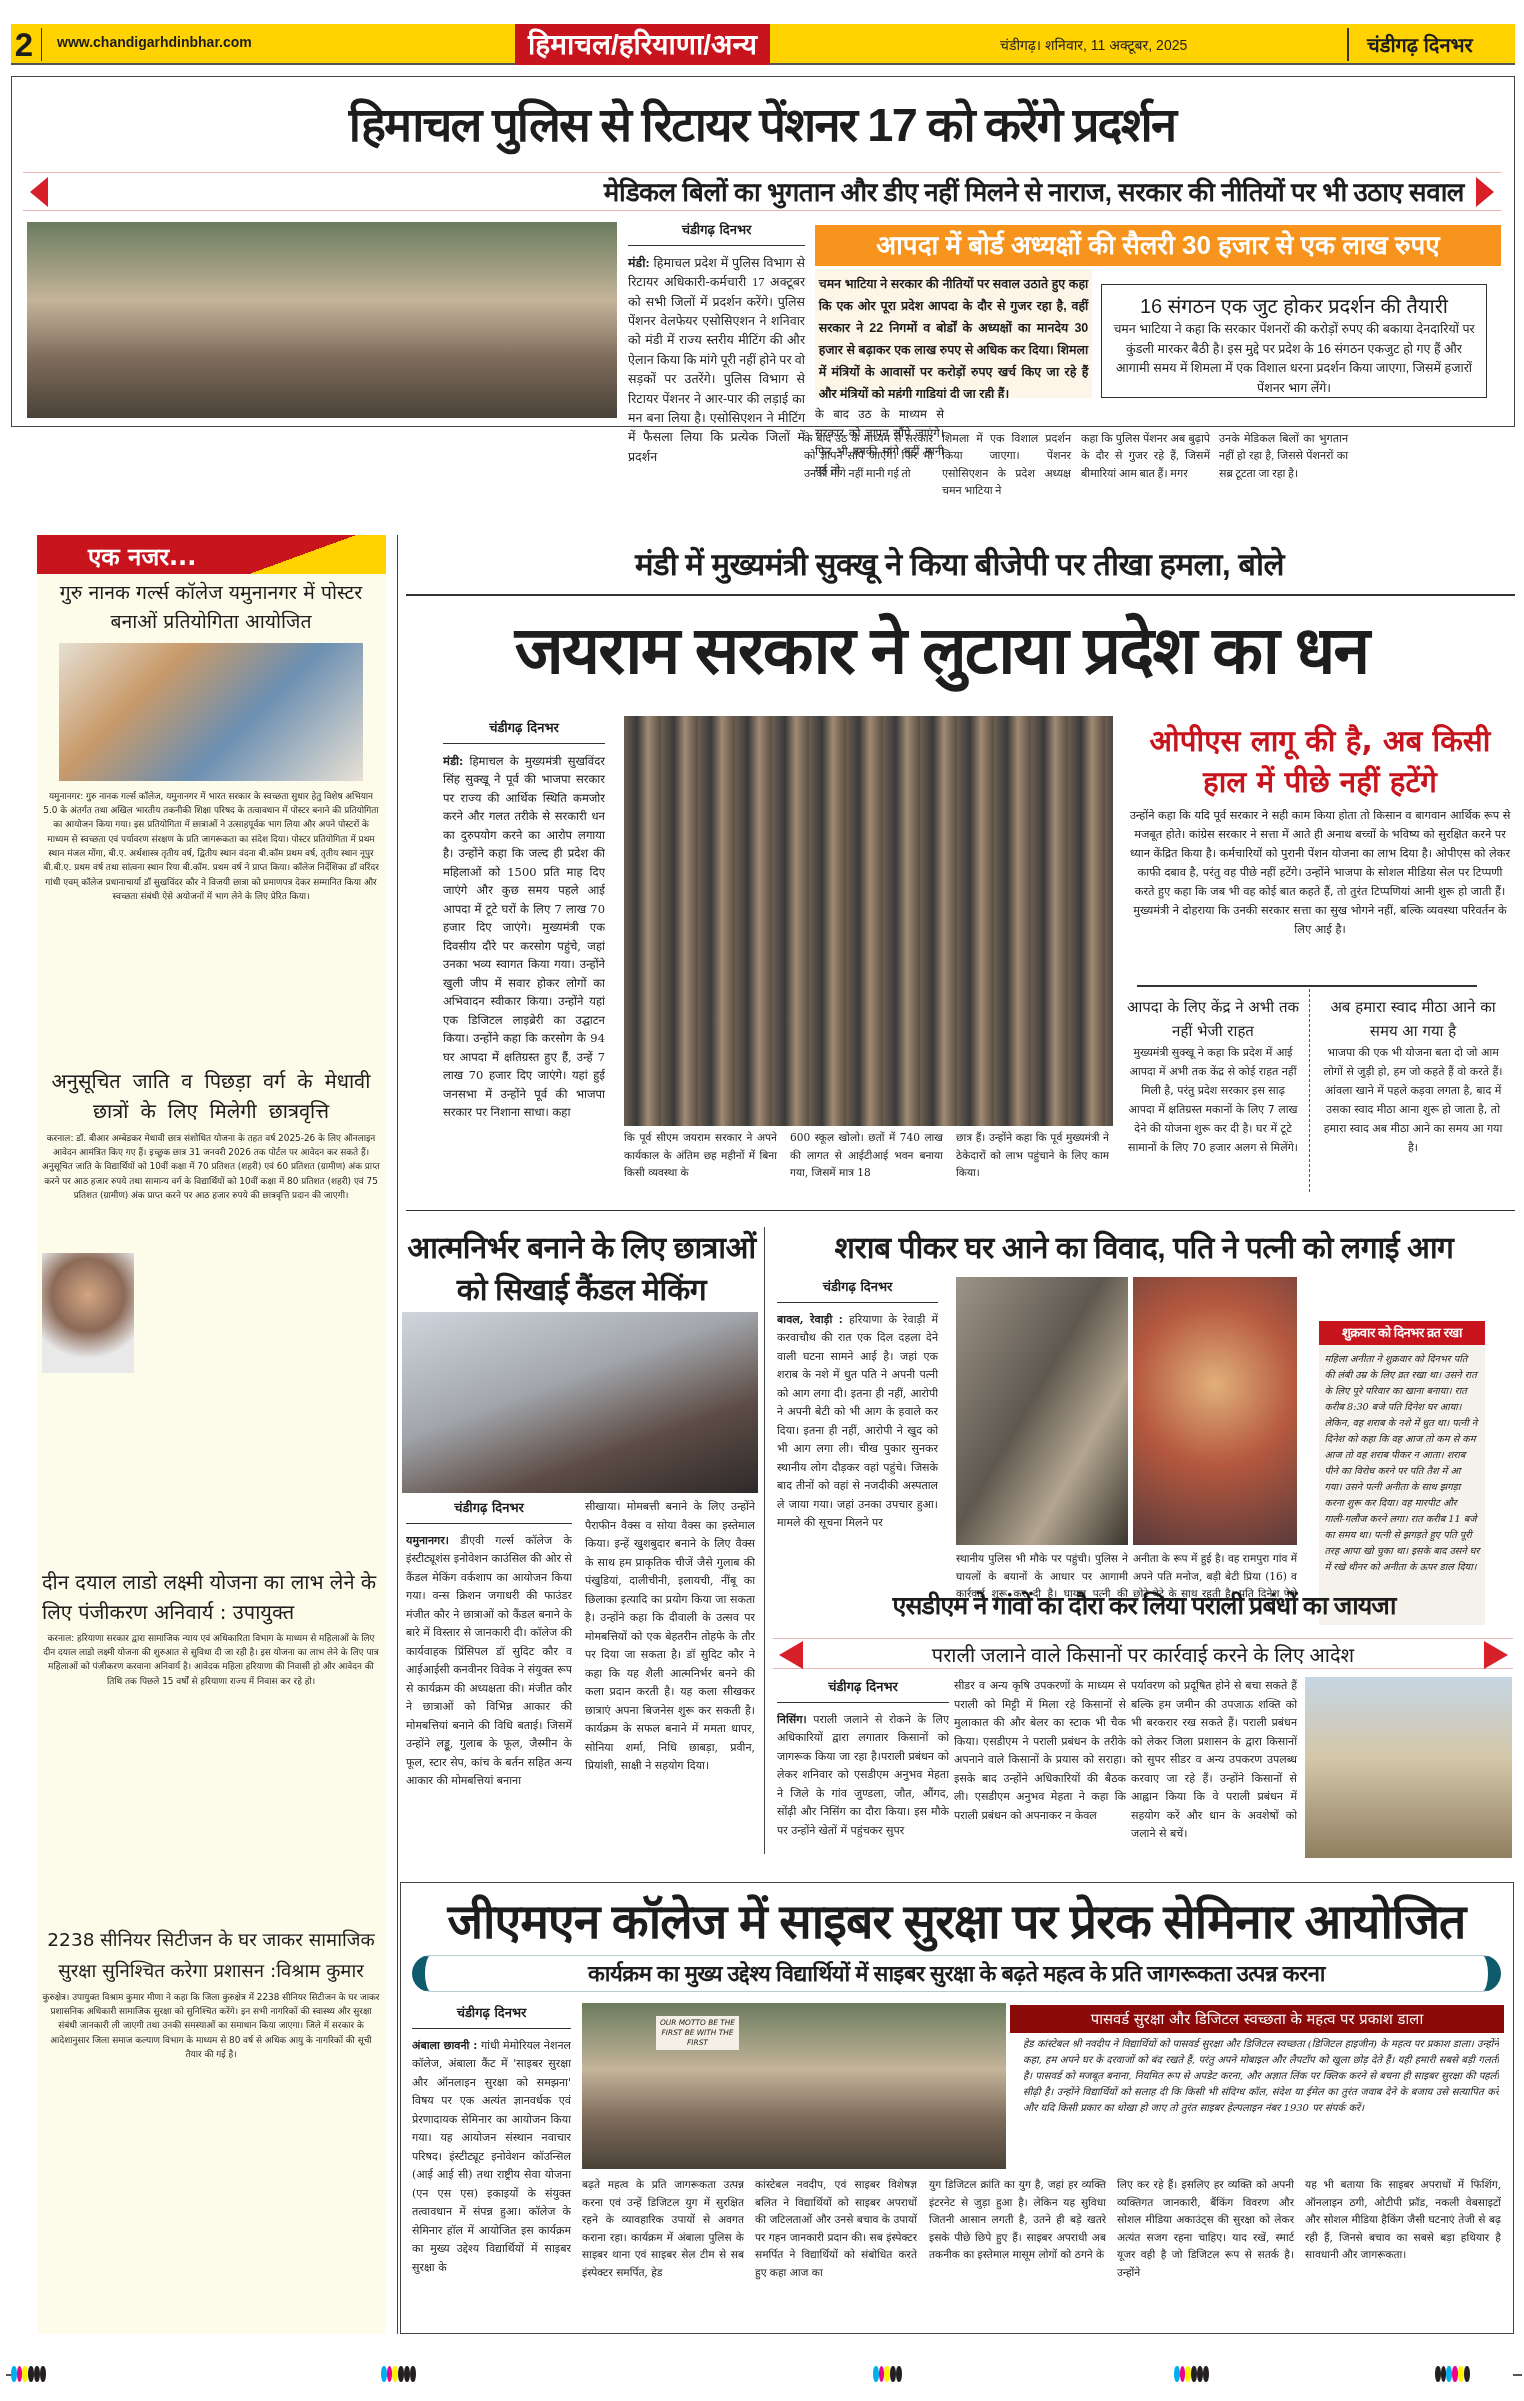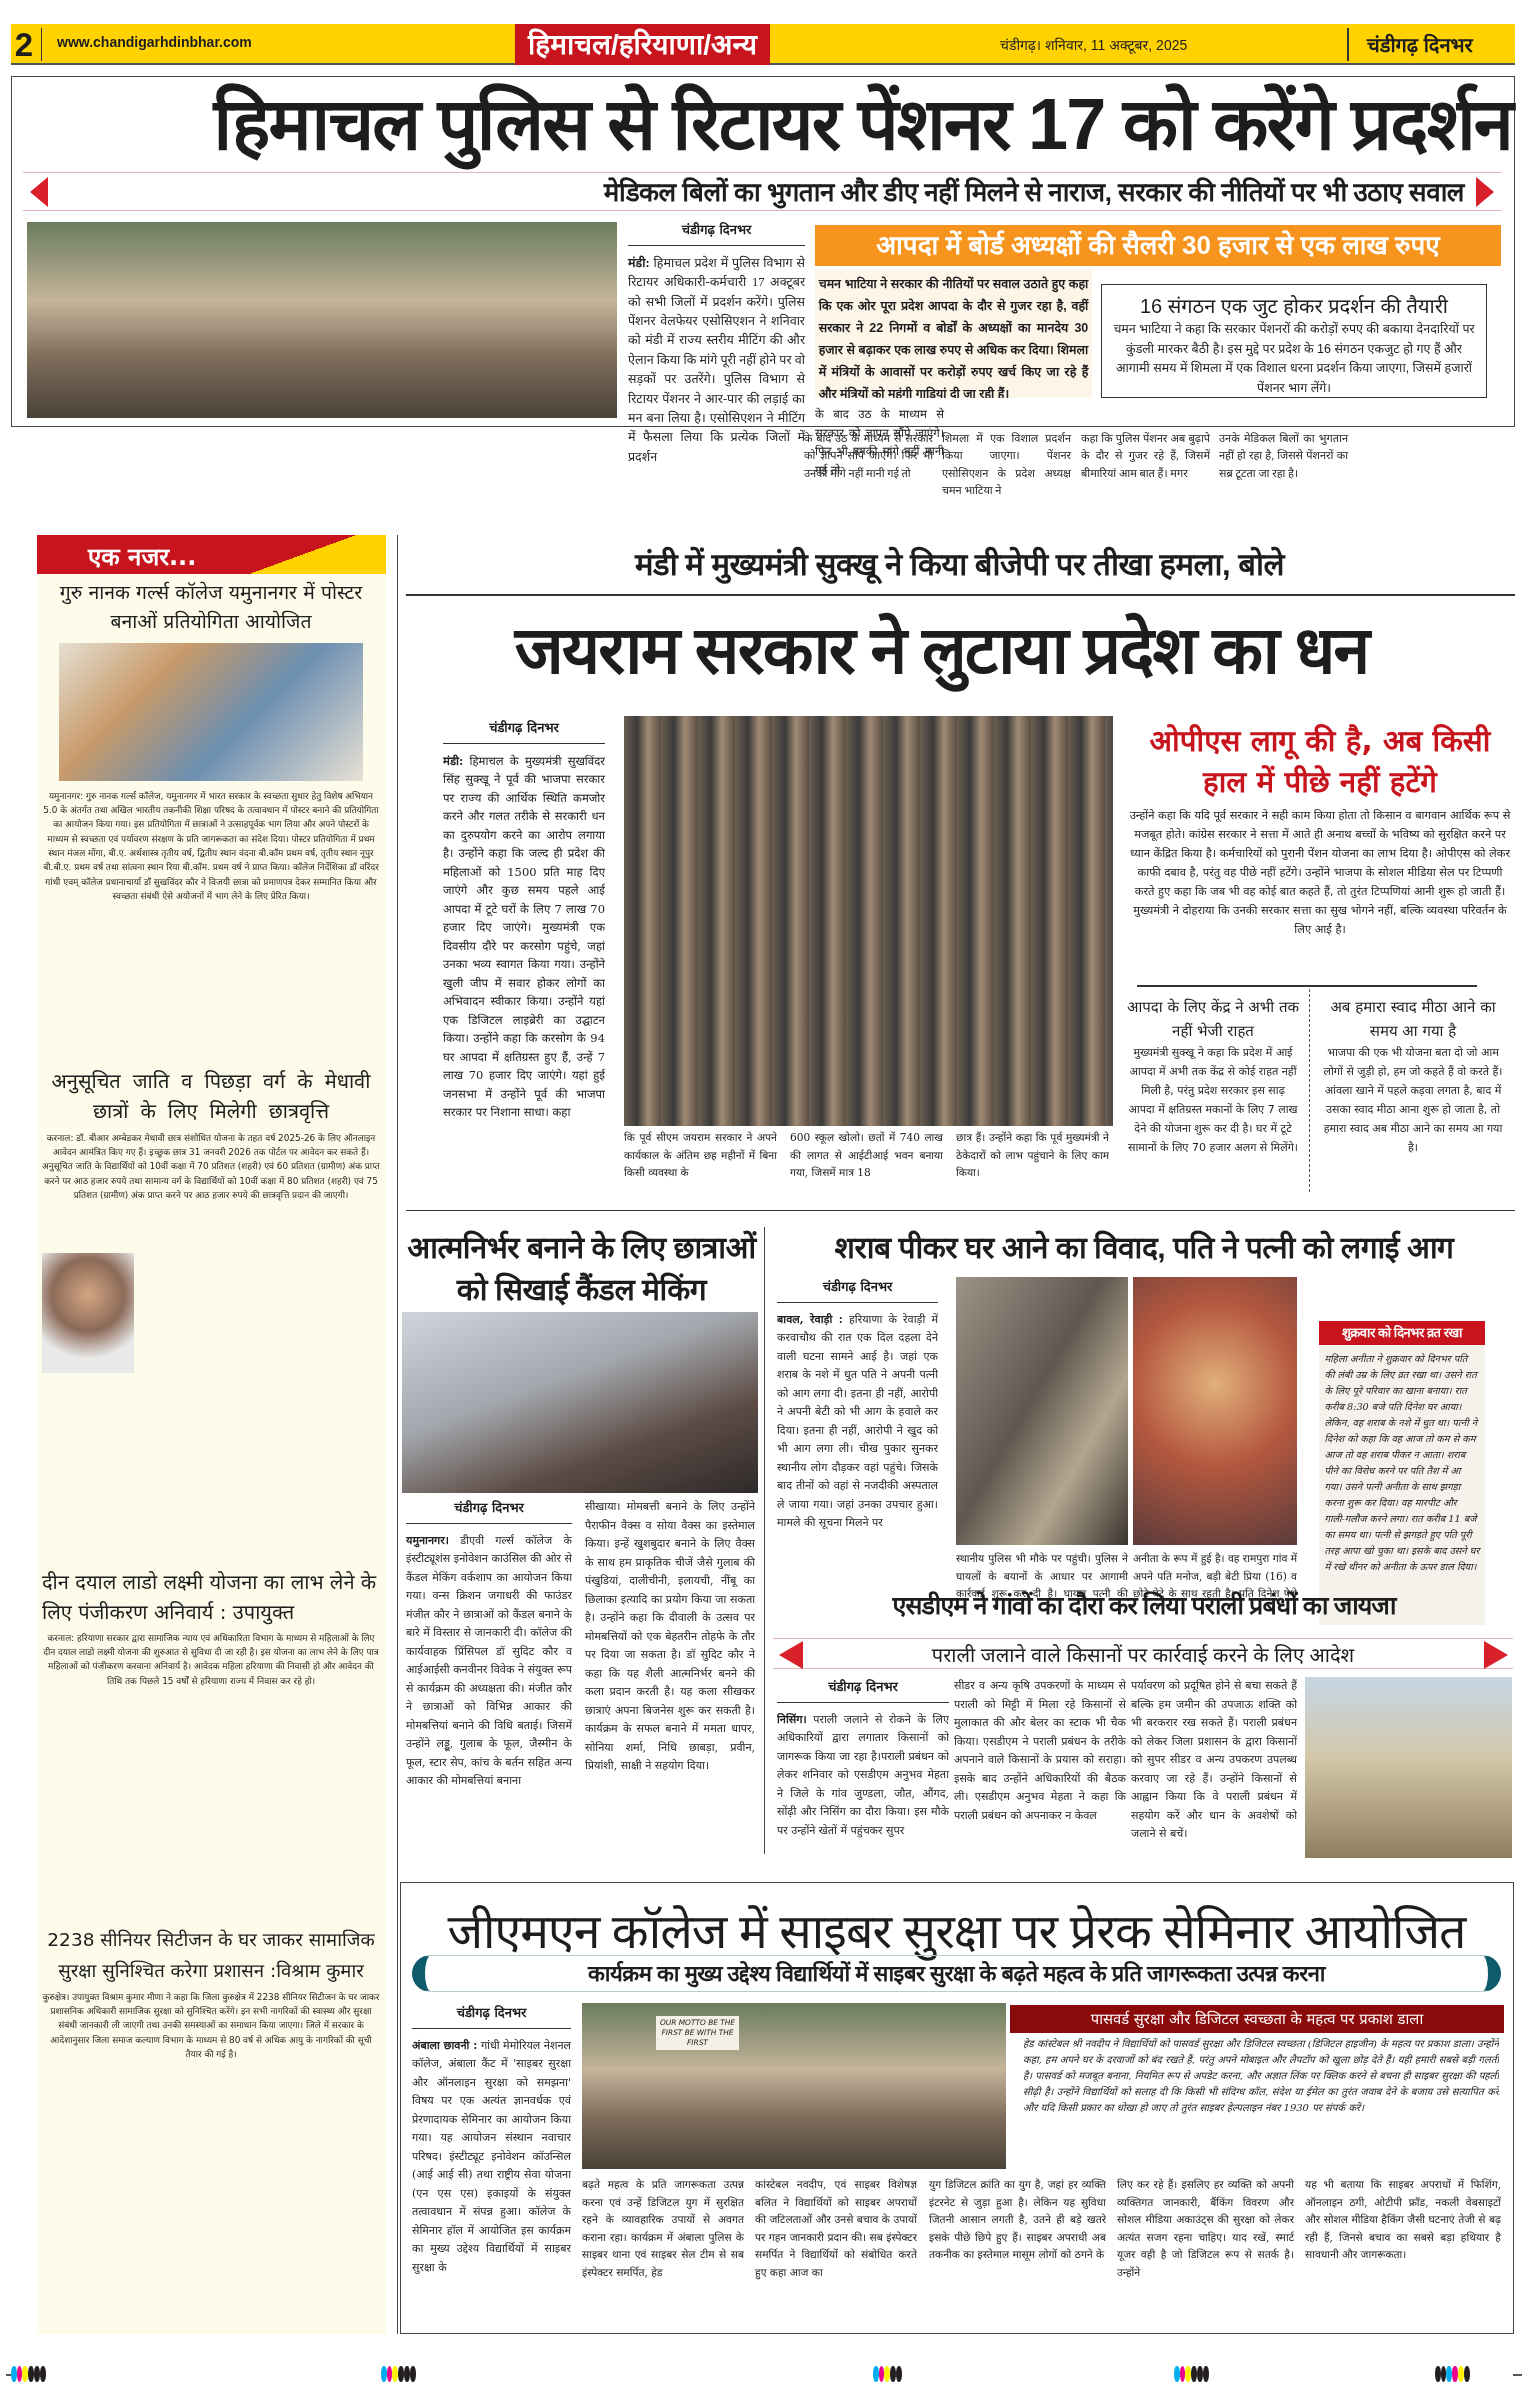--- a/index.html
+++ b/index.html
@@ -28,21 +28,21 @@
   <div class="abs cond" style="left:3.7px;top:1.8px;font-size:33px;line-height:37px;">2</div>
   <div class="abs" style="left:29.5px;top:3.7px;width:1.8px;height:33px;background:#333;"></div>
   <div class="abs cond" style="left:46px;top:10px;font-size:14px;letter-spacing:0;">www.chandigarhdinbhar.com</div>
   <div class="abs cond" style="left:504px;top:0;width:255px;height:41px;background:#c8151d;color:#fff;font-size:28px;line-height:41px;text-align:center;letter-spacing:0;">हिमाचल/हरियाणा/अन्य</div>
   <div class="abs" style="left:989px;top:11px;font-size:14px;font-family:'Liberation Sans',sans-serif;">चंडीगढ़। शनिवार, 11 अक्टूबर, 2025</div>
   <div class="abs" style="left:1336px;top:3.7px;width:1.8px;height:33px;background:#333;"></div>
   <div class="abs cond" style="left:1356px;top:7.4px;font-size:20px;letter-spacing:0;">चंडीगढ़ दिनभर</div>
 </div>
 
 <div class="abs" style="left:11px;top:76px;width:1504px;height:351px;border:1.8px solid #444;">
-  <div class="abs cond" style="left:0;top:9.2px;width:1500px;text-align:right;font-size:72px;line-height:77px;letter-spacing:-1.8px;">हिमाचल पुलिस से रिटायर पेंशनर 17 को करेंगे प्रदर्शन</div>
+  <div class="abs cond" style="left:0;top:9.2px;width:1500px;text-align:center;font-size:47px;line-height:77px;letter-spacing:-1.8px;">हिमाचल पुलिस से रिटायर पेंशनर 17 को करेंगे प्रदर्शन</div>
   <div class="abs" style="left:11px;top:95px;width:1478px;height:39px;border-top:0.9px solid #e7b3b3;border-bottom:0.9px solid #e7b3b3;">
     <div class="abs" style="left:7.4px;top:3.7px;width:0;height:0;border-top:15.7px solid transparent;border-bottom:15.7px solid transparent;border-right:18.5px solid #d7202a;"></div>
     <div class="abs cond" style="left:37px;top:2.8px;width:1404px;text-align:right;font-size:26px;line-height:33px;letter-spacing:-0.5px;">मेडिकल बिलों का भुगतान और डीए नहीं मिलने से नाराज, सरकार की नीतियों पर भी उठाए सवाल</div>
     <div class="abs" style="right:7.4px;top:3.7px;width:0;height:0;border-top:15.7px solid transparent;border-bottom:15.7px solid transparent;border-left:18.5px solid #d7202a;"></div>
   </div>
   <div class="abs photo group" style="left:14.8px;top:145px;width:590px;height:196px;"></div>
   <div class="abs" style="left:616px;top:143px;width:177px;">
     <div class="dateline">चंडीगढ़ दिनभर</div>
     <div class="body-text" style="font-family:'Liberation Serif',serif;font-size:12.5px;line-height:19.4px;"><b>मंडी:</b> <span>हिमाचल प्रदेश में पुलिस विभाग से रिटायर अधिकारी-कर्मचारी 17 अक्टूबर को सभी जिलों में प्रदर्शन करेंगे। पुलिस पेंशनर वेलफेयर एसोसिएशन ने शनिवार को मंडी में राज्य स्तरीय मीटिंग की और ऐलान किया कि मांगे पूरी नहीं होने पर वो सड़कों पर उतरेंगे। पुलिस विभाग से रिटायर पेंशनर ने आर-पार की लड़ाई का मन बना लिया है। एसोसिएशन ने मीटिंग में फैसला लिया कि प्रत्येक जिलों में प्रदर्शन</span></div>
   </div>
@@ -143,21 +143,21 @@
 </div>
 <div class="abs" style="left:777px;top:1677px;width:172px;">
   <div class="dateline">चंडीगढ़ दिनभर</div>
   <div class="body-text" style="height:144px;overflow:hidden;font-size:11px;"><b>निसिंग।</b> <span>पराली जलाने से रोकने के लिए अधिकारियों द्वारा लगातार किसानों को जागरूक किया जा रहा है।पराली प्रबंधन को लेकर शनिवार को एसडीएम अनुभव मेहता ने जिले के गांव जुण्डला, जौत, औंगद, सोंढ़ी और निसिंग का दौरा किया। इस मौके पर उन्होंने खेतों में पहुंचकर सुपर</span></div>
 </div>
 <div class="abs body-text" style="left:954px;top:1677px;width:172px;height:181px;overflow:hidden;font-size:11px;">सीडर व अन्य कृषि उपकरणों के माध्यम से पराली को मिट्टी में मिला रहे किसानों से मुलाकात की और बेलर का स्टाक भी चैक किया। एसडीएम ने पराली प्रबंधन के तरीके अपनाने वाले किसानों के प्रयास को सराहा। इसके बाद उन्होंने अधिकारियों की बैठक ली। एसडीएम अनुभव मेहता ने कहा कि पराली प्रबंधन को अपनाकर न केवल</div>
 <div class="abs body-text" style="left:1131px;top:1677px;width:166px;height:181px;overflow:hidden;font-size:11px;">पर्यावरण को प्रदूषित होने से बचा सकते हैं बल्कि हम जमीन की उपजाऊ शक्ति को भी बरकरार रख सकते हैं। पराली प्रबंधन को लेकर जिला प्रशासन के द्वारा किसानों को सुपर सीडर व अन्य उपकरण उपलब्ध करवाए जा रहे हैं। उन्होंने किसानों से आह्वान किया कि वे पराली प्रबंधन में सहयोग करें और धान के अवशेषों को जलाने से बचें।</div>
 <div class="abs photo field" style="left:1305px;top:1677px;width:207px;height:181px;"></div>
 
 <div class="abs" style="left:400px;top:1882px;width:1114px;height:452px;border:1.8px solid #444;">
-  <div class="abs cond" style="left:0;top:18px;width:1111px;text-align:center;font-size:48px;line-height:61px;letter-spacing:-0.9px;font-weight:normal;">जीएमएन कॉलेज में साइबर सुरक्षा पर प्रेरक सेमिनार आयोजित</div>
+  <div class="abs cond" style="left:0;top:8px;width:1111px;text-align:center;font-size:48px;line-height:61px;letter-spacing:-0.9px;font-weight:bold;">जीएमएन कॉलेज में साइबर सुरक्षा पर प्रेरक सेमिनार आयोजित</div>
   <div class="abs" style="left:11px;top:72px;width:1089px;height:37px;border-radius:18.5px;border-left:13px solid #0d5b6b;border-right:13px solid #0d5b6b;border-top:0.9px solid #b8cdd2;border-bottom:0.9px solid #b8cdd2;">
     <div class="cond" style="text-align:center;font-size:22px;line-height:35px;letter-spacing:-0.5px;">कार्यक्रम का मुख्य उद्देश्य विद्यार्थियों में साइबर सुरक्षा के बढ़ते महत्व के प्रति जागरूकता उत्पन्न करना</div>
   </div>
   <div class="abs" style="left:11px;top:120px;width:159px;">
     <div class="dateline">चंडीगढ़ दिनभर</div>
     <div class="body-text" style="height:277px;overflow:hidden;font-size:11px;"><b>अंबाला छावनी :</b> <span>गांधी मेमोरियल नेशनल कॉलेज, अंबाला कैंट में 'साइबर सुरक्षा और ऑनलाइन सुरक्षा को समझना' विषय पर एक अत्यंत ज्ञानवर्धक एवं प्रेरणादायक सेमिनार का आयोजन किया गया। यह आयोजन संस्थान नवाचार परिषद। इंस्टीट्यूट इनोवेशन कॉउन्सिल (आई आई सी) तथा राष्ट्रीय सेवा योजना (एन एस एस) इकाइयों के संयुक्त तत्वावधान में संपन्न हुआ। कॉलेज के सेमिनार हॉल में आयोजित इस कार्यक्रम का मुख्य उद्देश्य विद्यार्थियों में साइबर सुरक्षा के</span></div>
   </div>
   <div class="abs photo group" style="left:181px;top:120px;width:424px;height:166px;font-style:italic;">
     <div class="abs" style="left:74px;top:13px;width:83px;font-size:7.4px;line-height:10px;color:#222;background:#f5f0e6;padding:1.8px;text-align:center;">OUR MOTTO BE THE FIRST BE WITH THE FIRST</div>
   </div>

